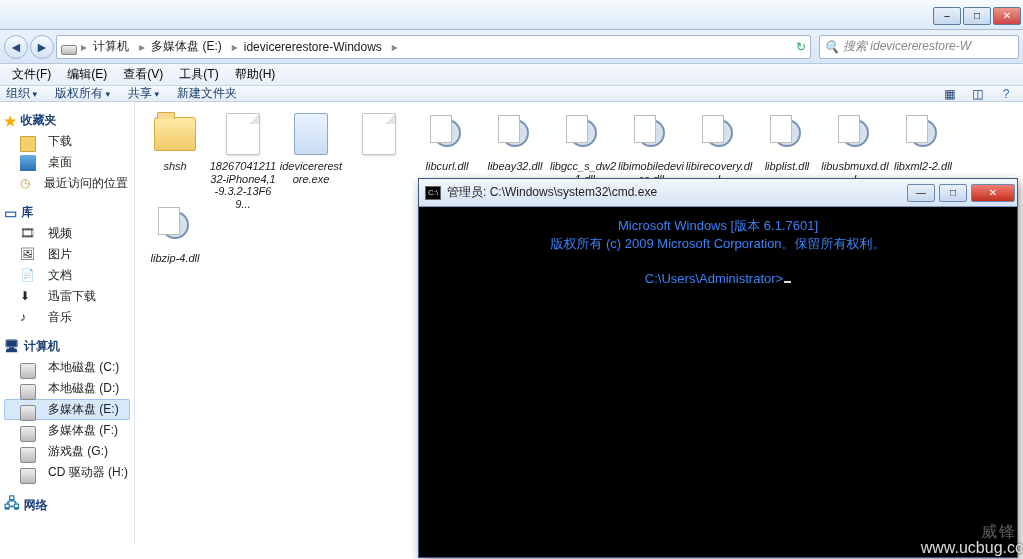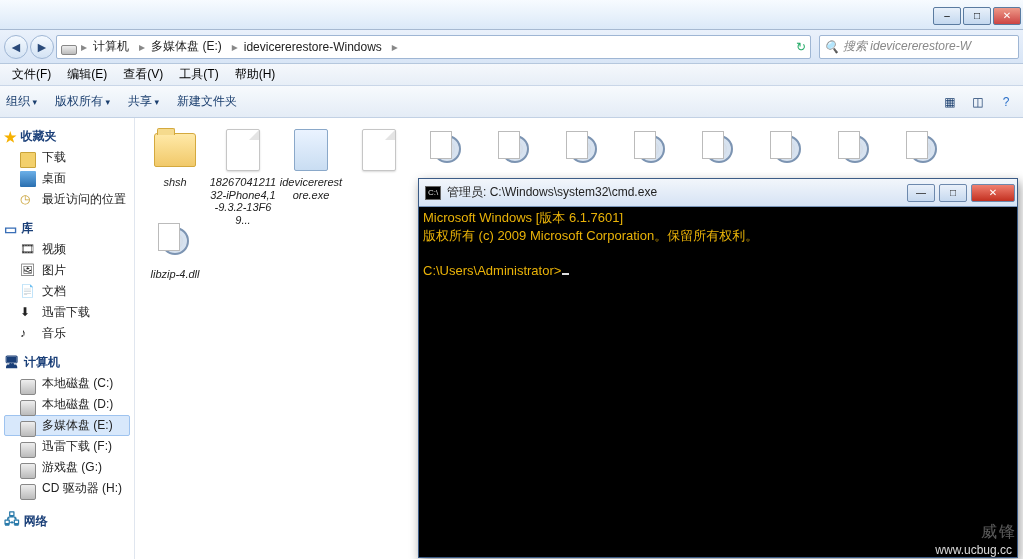--- a/index.html
+++ b/index.html
@@ -17,30 +17,30 @@
 .addr { flex:1; height:24px; background:#fff; border:1px solid #9fb6d4; border-radius:2px; display:flex; align-items:center; padding:0 4px; gap:4px; }
 .addr .crumb { padding:0 6px 0 2px; color:#222; }
 .addr .sep { color:#888; }
 .searchbox { width:200px; height:24px; background:#fff; border:1px solid #9fb6d4; border-radius:2px; margin-left:8px; display:flex; align-items:center; padding:0 4px; color:#888; font-style:italic; }
 
 
 .menubar { height:22px; background:linear-gradient(#f5f8fc,#e7eef7); border-bottom:1px solid #c9d6e8; display:flex; align-items:center; font-size:12px; padding-left:4px; }
 .menubar span { padding:2px 8px; }
 
 
-.toolbar { height:32px; background:linear-gradient(#f7fafd,#e4ecf6); border-bottom:1px solid #c2d1e4; display:flex; align-items:center; font-size:12px; color:#1a3e6e; padding:0 6px; gap:18px; }
+.toolbar { height:16px; background:linear-gradient(#f7fafd,#e4ecf6); border-bottom:1px solid #c2d1e4; display:flex; align-items:center; font-size:12px; color:#1a3e6e; padding:0 6px; gap:18px; }
 .toolbar .drop::after{content:" ▾"; font-size:9px;}
 .toolbar .right { margin-left:auto; display:flex; gap:6px; }
 .toolbar .ticon { width:22px; height:22px; border:1px solid transparent; border-radius:2px; text-align:center; line-height:20px; }
 
 
 .body { display:flex; height:calc(559px - 30px - 34px - 22px - 32px); }
 .sidebar { width:135px; background:#fff; border-right:1px solid #e0e6ef; font-size:12px; padding:6px 4px; overflow:hidden;}
 .sidebar .hdr { color:#1a3f78; font-weight:bold; display:flex; align-items:center; gap:4px; margin:4px 0 2px; }
-.sidebar .item { display:flex; align-items:center; gap:6px; padding:2px 2px 2px 16px; color:#222; white-space:nowrap; }
+.sidebar .item { display:flex; align-items:center; gap:12px; padding:2px 2px 2px 16px; color:#222; white-space:nowrap; }
 .sidebar .selected { background:#d8e8fb; border:1px solid #9ec3ef; border-radius:2px; padding:1px 1px 1px 15px;}
 .sidebar .ico { width:16px; height:16px; display:inline-block; }
 .star{color:#f6b100;font-size:14px}
 .folder-ico{background:#f3d06b;border:1px solid #caa43a;border-radius:1px;width:14px;height:11px;display:inline-block;position:relative;top:2px;}
 .drive-ico{width:16px;height:10px;background:linear-gradient(#eee,#bbb);border:1px solid #888;border-radius:2px;display:inline-block;position:relative;top:3px;}
 .lib-ico{color:#3a6fb7;font-size:14px}
 .net-ico{color:#2a7aaa;font-size:14px}
 
 
 .content { flex:1; background:#fff; padding:10px 6px; position:relative;}
@@ -56,25 +56,25 @@
 .dll-lg .gear{width:28px;height:28px;border-radius:50%;background:radial-gradient(#e8eef5,#b8c6d8);border:2px solid #7c94b2;margin:4px auto;box-shadow:inset 0 0 0 4px #d7e2ef;}
 .dll-lg .sheet{position:absolute;top:0;left:2px;width:22px;height:28px;background:#fff;border:1px solid #bbb;}
 
 
 .cmdwin { position:absolute; left:418px; top:178px; width:600px; height:380px; border:1px solid #3b5b86; box-shadow:2px 4px 10px rgba(0,0,0,.4); display:flex; flex-direction:column; background:#000;}
 .cmd-title { height:28px; background:linear-gradient(#f2f6fb,#d6e3f4); display:flex; align-items:center; font-size:12px; color:#222; padding:0 2px 0 6px; border-bottom:1px solid #7a96ba;}
 .cmd-title .cmdico { width:16px; height:14px; background:#000; border:1px solid #666; margin-right:6px; font-size:8px; color:#ddd; text-align:center; line-height:12px;}
 .cmd-title .spacer{flex:1}
 .cmd-title .wbtn{width:28px;height:18px;border:1px solid #6d89ad;border-radius:2px;margin-left:4px;text-align:center;font-size:10px;line-height:16px;background:linear-gradient(#eaf1fa,#c6d9ef);}
 .cmd-title .wbtn.close{background:linear-gradient(#f08070,#c33020);color:#fff;width:44px;}
-.cmd-body { flex:1; background:#000; color:#eab308; font-family:"NSimSun","SimSun","Consolas",monospace; font-size:13px; padding:2px 4px; white-space:pre; line-height:1.35; overflow:hidden;}
+.cmd-body { flex:1; background:#000; color:#3b82f6; font-family:"NSimSun","SimSun","Consolas",monospace; font-size:13px; padding:10px 4px; white-space:pre; line-height:1.35; overflow:hidden;text-align:center;}
 .cursor{display:inline-block;width:7px;height:2px;background:#ddd;vertical-align:baseline;margin-left:1px;}
 
 
-.wm { position:absolute; right:11px; bottom:2px; font-size:12px; color:rgba(255,255,255,.85); text-shadow:0 0 3px #000; z-index:20; }
+.wm { position:absolute; right:0; bottom:2px; font-size:16px; color:rgba(255,255,255,.85); text-shadow:0 0 3px #000; z-index:20; }
 .wm2 { position:absolute; right:6px; bottom:16px; color:rgba(255,255,255,.35); font-size:16px; letter-spacing:2px; z-index:20;margin-top:31px;}
 </style>
 </head>
 <body>
 
 <div class="titlebar">
   <div class="win-controls">
     <div>–</div>
     <div>□</div>
     <div class="close">✕</div>
@@ -178,21 +178,21 @@
         <div class="item">
           <span class="drive-ico ico"></span>
           <span>本地磁盘 (D:)</span>
         </div>
         <div class="item selected">
           <span class="drive-ico ico"></span>
           <span>多媒体盘 (E:)</span>
         </div>
         <div class="item">
           <span class="drive-ico ico"></span>
-          <span>迅雷下载 (F:)</span>
+          <span>多媒体盘 (F:)</span>
         </div>
         <div class="item">
           <span class="drive-ico ico"></span>
           <span>游戏盘 (G:)</span>
         </div>
         <div class="item">
           <span class="drive-ico ico"></span>
           <span>CD 驱动器 (H:)</span>
         </div>
       </div>

